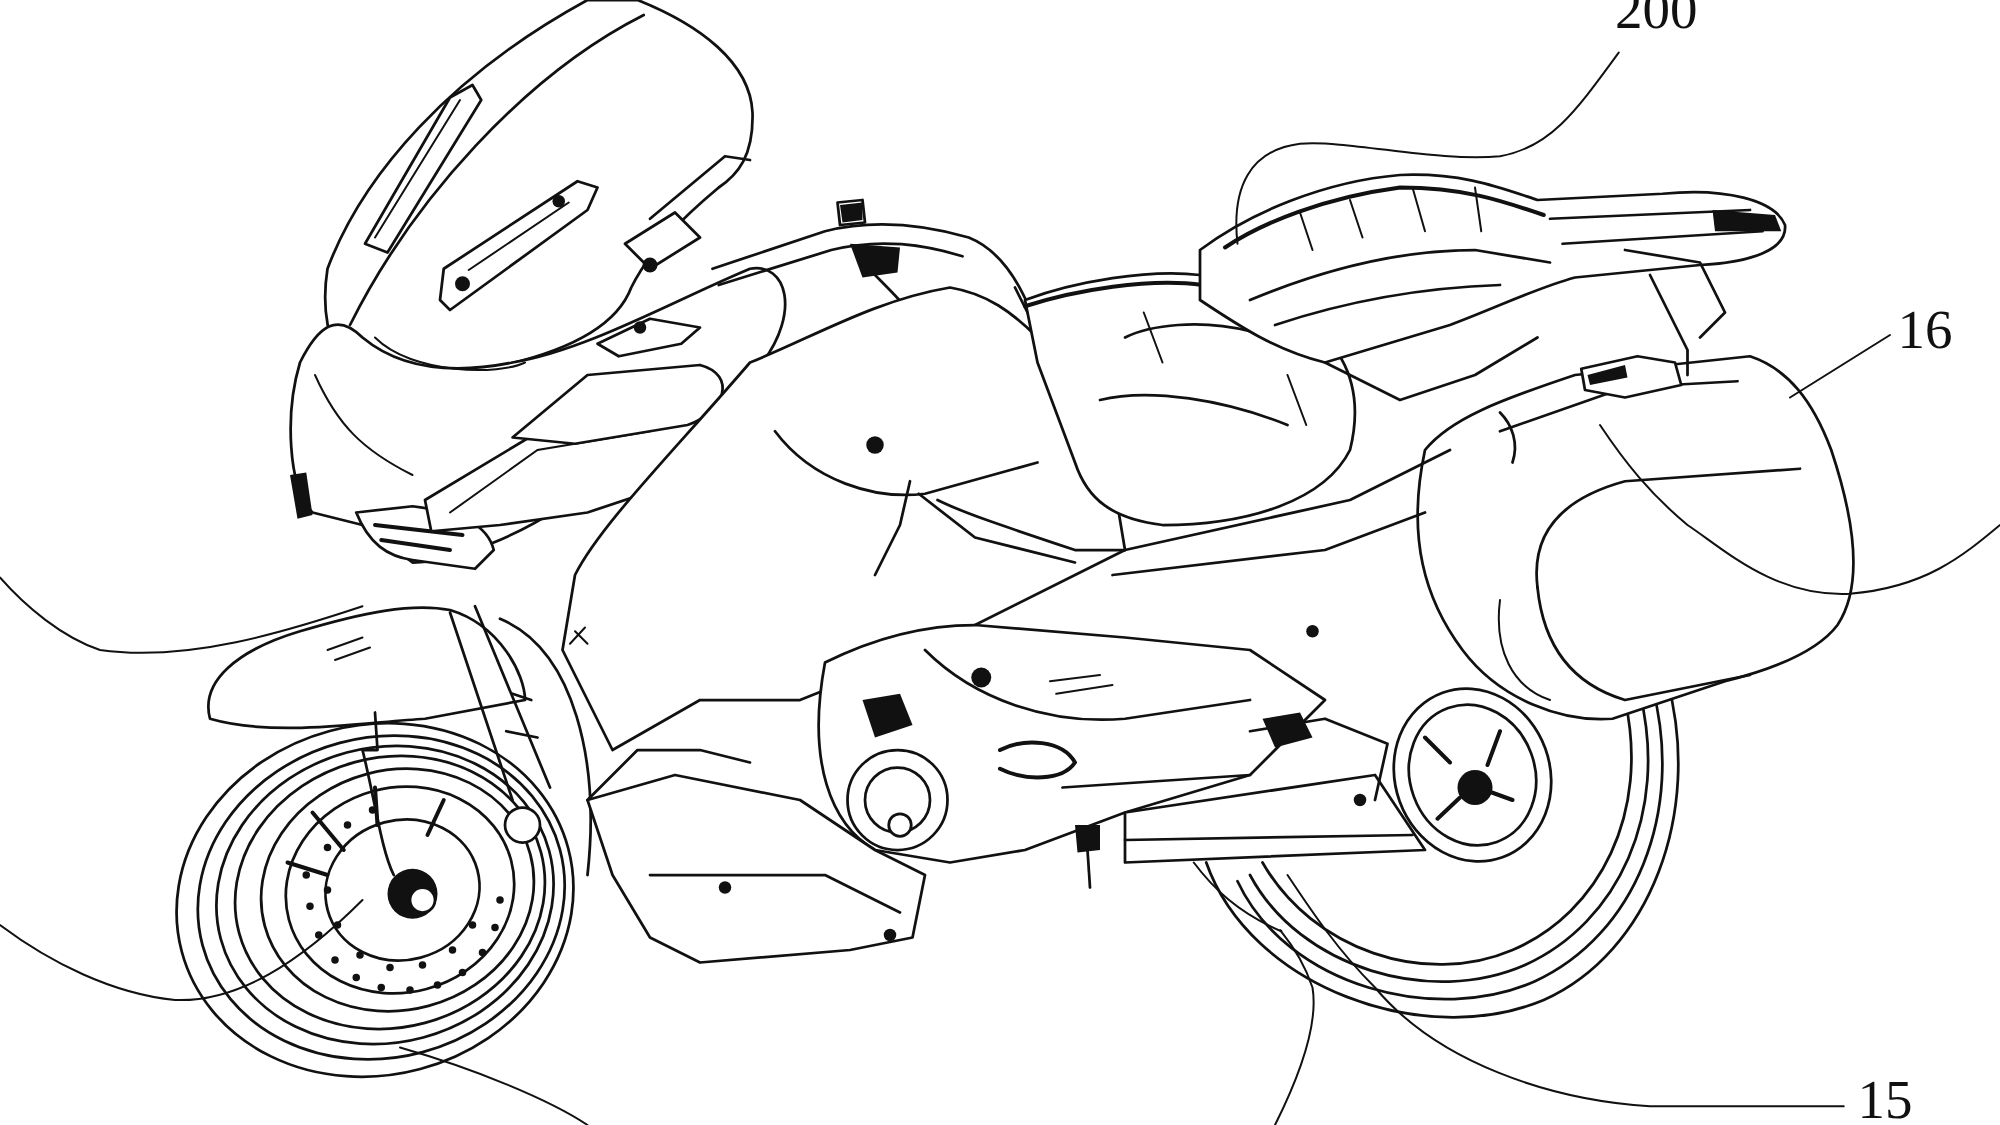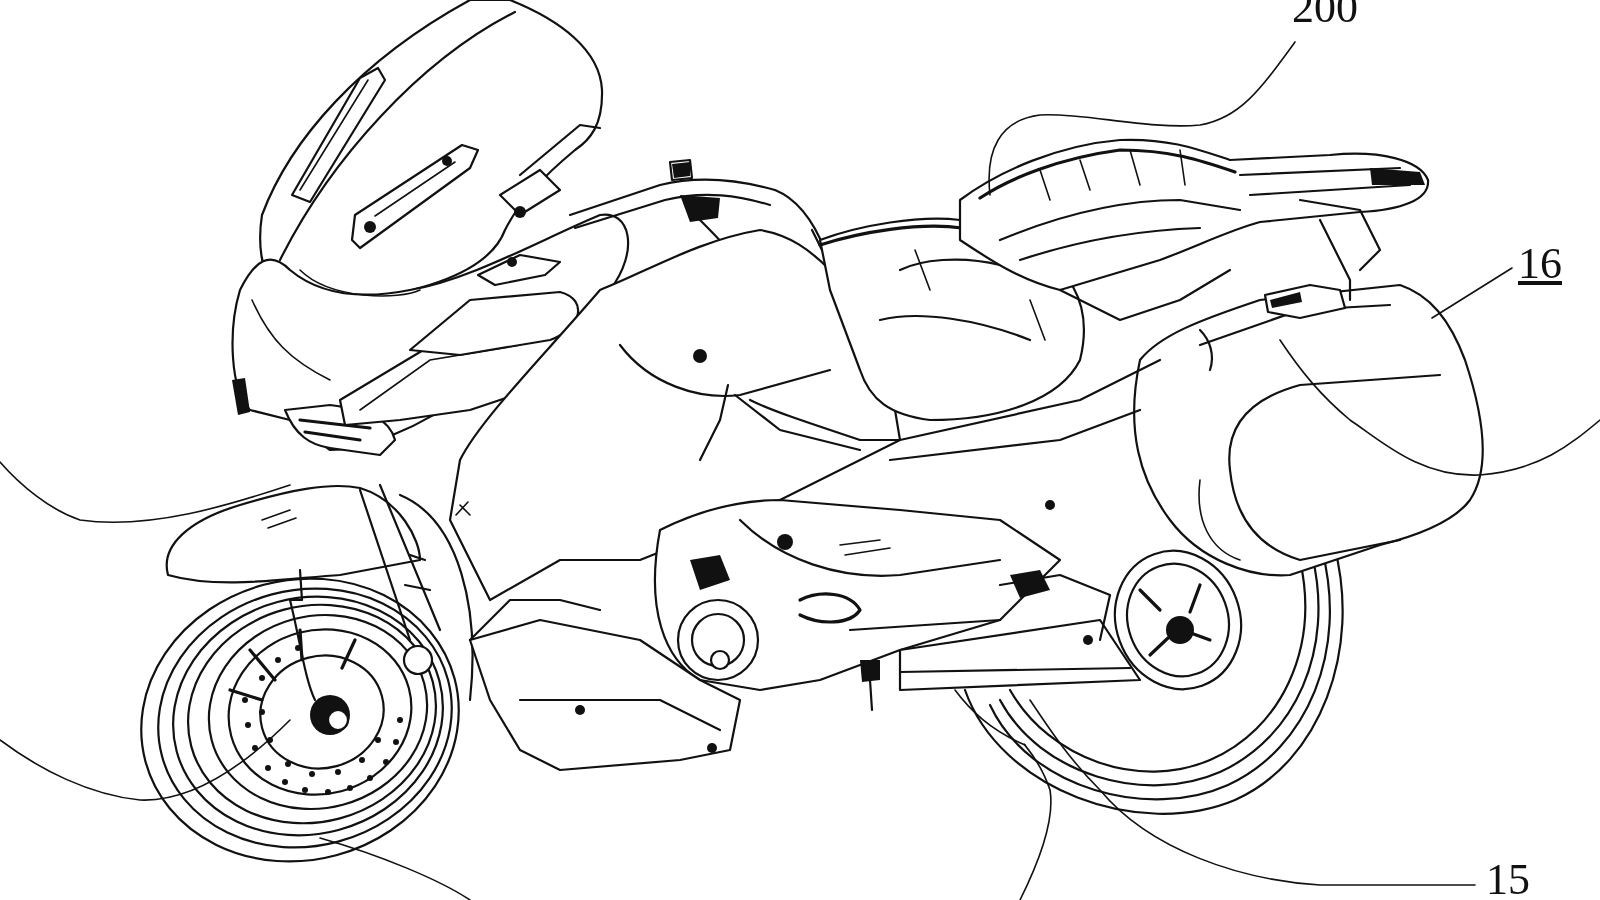--- a/index.html
+++ b/index.html
@@ -13,21 +13,21 @@
     .dot { fill: #111111; }
     .ref-label {
       position: absolute;
       font-family: "Liberation Serif", "DejaVu Serif", serif;
       font-size: 44px;
       color: #111111;
       line-height: 1;
       white-space: nowrap;
     }
     #ref-200 { left: 1292px; top: -14px; }
-    #ref-16  { left: 1518px; top: 242px; text-decoration: underline; }
+    #ref-16  { left: 1518px; top: 242px; }
     #ref-15  { left: 1486px; top: 858px; }
   </style>
 </head>
 <body>
 
 <svg id="drawing" viewBox="0 0 1600 900" xmlns="http://www.w3.org/2000/svg">
 
   <g>
     <path class="ln" d="M 1010 690 C 1050 760, 1140 790, 1210 760 C 1280 730, 1320 650, 1300 560"></path>
     <path class="ln" d="M 1000 700 C 1040 775, 1145 805, 1220 772 C 1295 738, 1335 650, 1312 555"></path>

